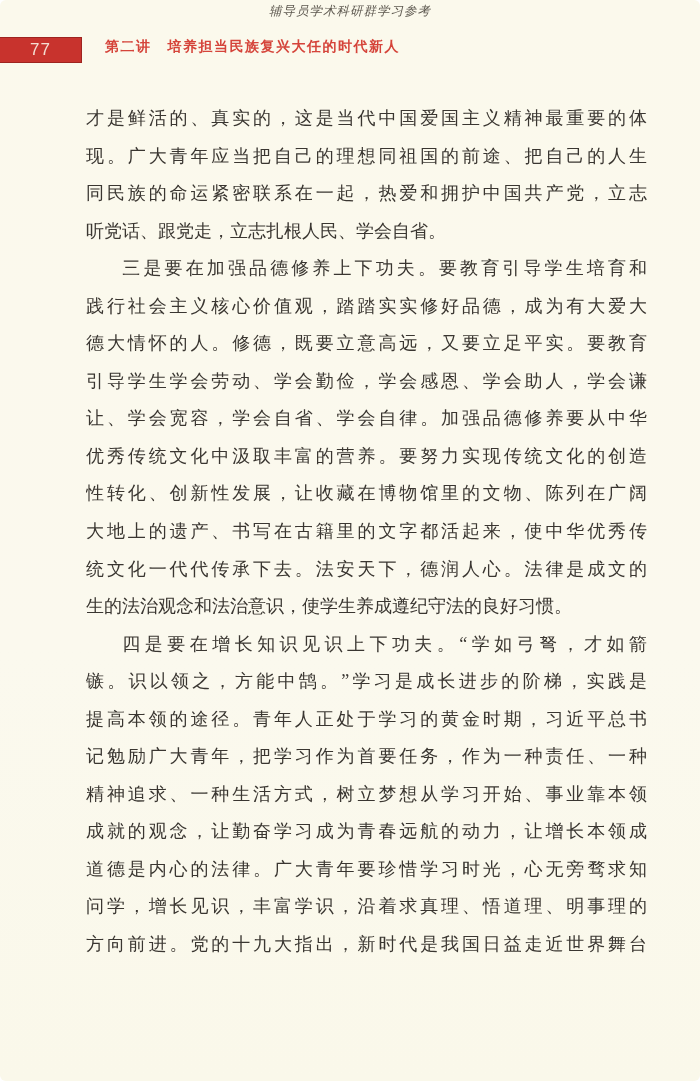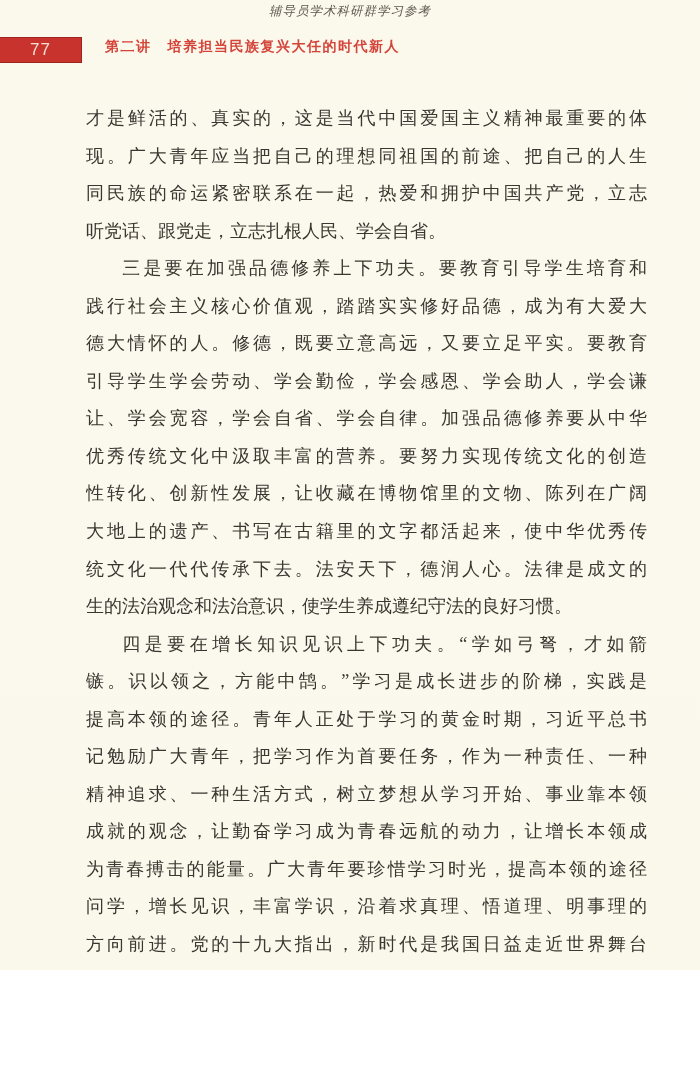--- a/index.html
+++ b/index.html
@@ -2,25 +2,26 @@
 <html><head>
 <meta charset="utf-8">
 <style>
   html, body {
     margin: 0;
     padding: 0;
   }
   .page {
     position: relative;
     width: 700px;
-    height: 970px;
+    height: 1081px;
     background: #fbf9ec;
     background-image: linear-gradient(180deg, #fbf9ec 0%, #fbf9ee 60%, #faf8ea 100%);
     overflow: hidden;
     font-family: "Liberation Serif", "DejaVu Serif", serif;
+    border-radius: 6px;
   }
   .watermark {
     position: absolute;
     top: 3px;
     left: 0;
     width: 100%;
     text-align: center;
     font-size: 12.5px;
     font-style: italic;
     letter-spacing: 1px;
@@ -112,18 +113,18 @@
       <div class="line">性转化、创新性发展，让收藏在博物馆里的文物、陈列在广阔</div>
       <div class="line">大地上的遗产、书写在古籍里的文字都活起来，使中华优秀传</div>
       <div class="line">统文化一代代传承下去。法安天下，德润人心。法律是成文的</div>
       <div class="line last">生的法治观念和法治意识，使学生养成遵纪守法的良好习惯。</div>
       <div class="line indent">四是要在增长知识见识上下功夫。“学如弓弩，才如箭</div>
       <div class="line">镞。识以领之，方能中鹄。”学习是成长进步的阶梯，实践是</div>
       <div class="line">提高本领的途径。青年人正处于学习的黄金时期，习近平总书</div>
       <div class="line">记勉励广大青年，把学习作为首要任务，作为一种责任、一种</div>
       <div class="line">精神追求、一种生活方式，树立梦想从学习开始、事业靠本领</div>
       <div class="line">成就的观念，让勤奋学习成为青春远航的动力，让增长本领成</div>
-      <div class="line">为青春搏击的能量。广大青年要珍惜学习时光，提高本领的途径</div>
+      <div class="line">道德是内心的法律。广大青年要珍惜学习时光，心无旁骛求知</div>
       <div class="line">问学，增长见识，丰富学识，沿着求真理、悟道理、明事理的</div>
       <div class="line">方向前进。党的十九大指出，新时代是我国日益走近世界舞台</div>
     </div>
 
 </div>
 
 </body></html>

